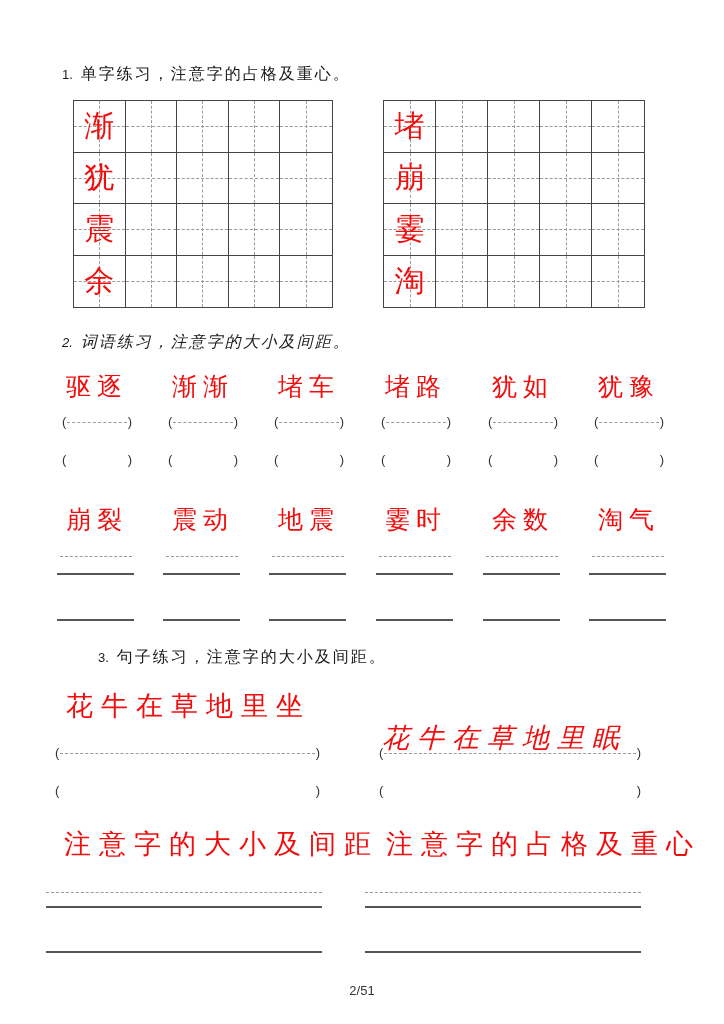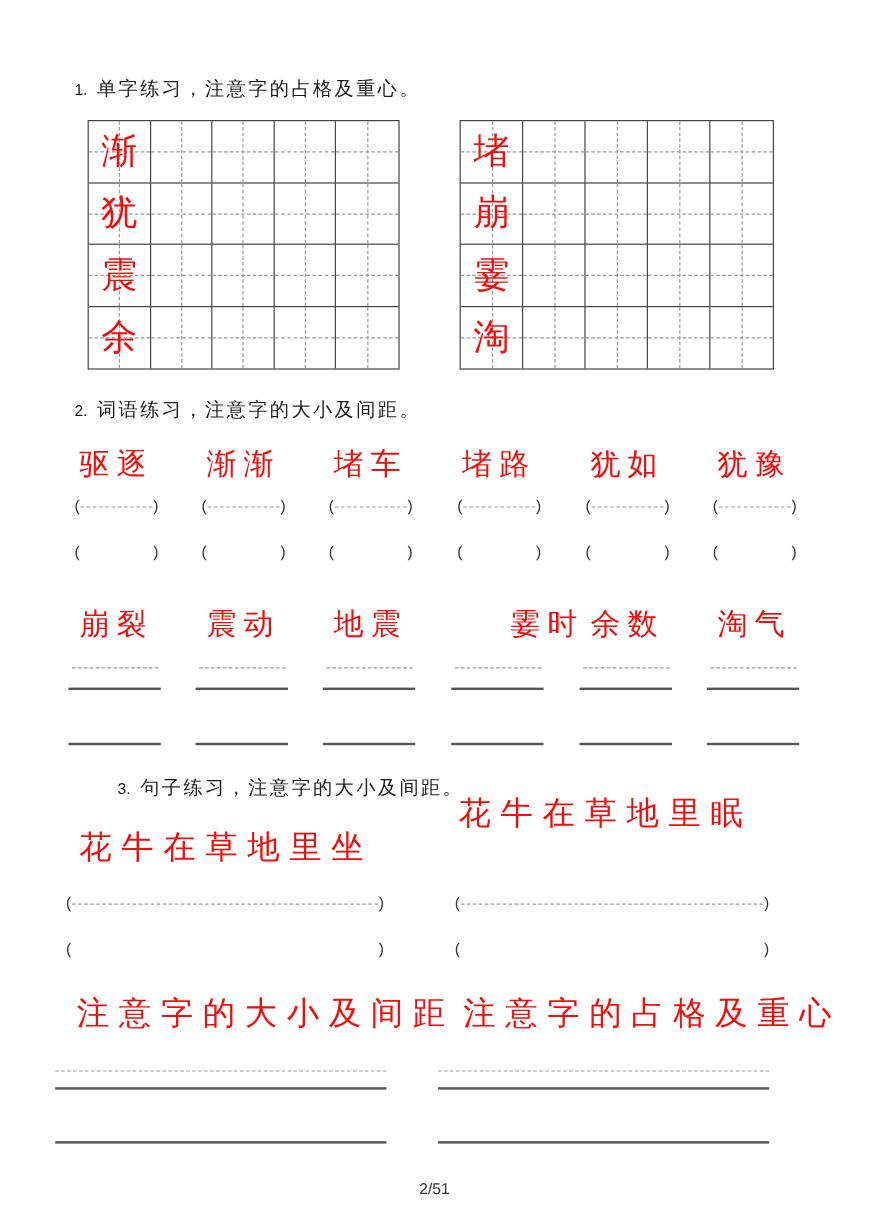--- a/index.html
+++ b/index.html
@@ -93,21 +93,21 @@
     <div class="cell lastcol"></div>
     <div class="cell lastrow">
       <span class="ch red">淘</span>
     </div>
     <div class="cell lastrow"></div>
     <div class="cell lastrow"></div>
     <div class="cell lastrow"></div>
     <div class="cell lastcol lastrow"></div>
   </div>
 
-<div class="abs heading" style="left:62px; top:332px;">
+<div class="abs heading" style="left:62px; top:332px;font-style:italic;">
   <span class="num">2.</span><span>词语练习，注意字的大小及间距。</span>
 </div>
 
 <div id="words-row1">
     <div class="word red" style="left: 66px; top: 370px;">驱逐</div>
     <div class="paren" style="left: 62px; top: 414px;">
       <span class="l">(</span>
       <span class="dots"></span>
       <span class="r">)</span>
     </div>
@@ -172,40 +172,40 @@
     <div class="line-solid" style="left: 57px; top: 573px; width: 77px;"></div>
     <div class="line-solid" style="left: 57px; top: 619px; width: 77px;"></div>
     <div class="word red" style="left: 172px; top: 503px;">震动</div>
     <div class="line-dot" style="left: 166px; top: 556px; width: 72px;"></div>
     <div class="line-solid" style="left: 163px; top: 573px; width: 77px;"></div>
     <div class="line-solid" style="left: 163px; top: 619px; width: 77px;"></div>
     <div class="word red" style="left: 278px; top: 503px;">地震</div>
     <div class="line-dot" style="left: 272px; top: 556px; width: 72px;"></div>
     <div class="line-solid" style="left: 269px; top: 573px; width: 77px;"></div>
     <div class="line-solid" style="left: 269px; top: 619px; width: 77px;"></div>
-    <div class="word red" style="left: 385px; top: 503px; margin-left: 40px;">霎时</div>
+    <div class="word red" style="left: 385px; top: 503px;">霎时</div>
     <div class="line-dot" style="left: 379px; top: 556px; width: 72px;"></div>
     <div class="line-solid" style="left: 376px; top: 573px; width: 77px;"></div>
     <div class="line-solid" style="left: 376px; top: 619px; width: 77px;"></div>
     <div class="word red" style="left: 492px; top: 503px;">余数</div>
     <div class="line-dot" style="left: 486px; top: 556px; width: 72px;"></div>
     <div class="line-solid" style="left: 483px; top: 573px; width: 77px;"></div>
     <div class="line-solid" style="left: 483px; top: 619px; width: 77px;"></div>
     <div class="word red" style="left: 598px; top: 503px;">淘气</div>
     <div class="line-dot" style="left: 592px; top: 556px; width: 72px;"></div>
     <div class="line-solid" style="left: 589px; top: 573px; width: 77px;"></div>
     <div class="line-solid" style="left: 589px; top: 619px; width: 77px;"></div>
   </div>
 
 <div class="abs heading" style="left:62px; top:647px;margin-left:36px;">
   <span class="num">3.</span><span>句子练习，注意字的大小及间距。</span>
 </div>
 
 <div class="sentence red" style="left:66px; top:688px;">花牛在草地里坐</div>
-<div class="sentence red" style="left:382px; top:660px;">花牛在草地里眠</div>
+<div class="sentence red" style="left:382px; top:720px;font-style:italic;">花牛在草地里眠</div>
 
 <div class="paren" style="left:55px; top:745px; width:265px;">
   <span class="l">(</span>
     <span class="dots"></span>
     <span class="r">)</span>
 </div>
 <div class="paren" style="left:55px; top:783px; width:265px;">
   <span class="l">(</span>
     <span class="r">)</span>
 </div>

